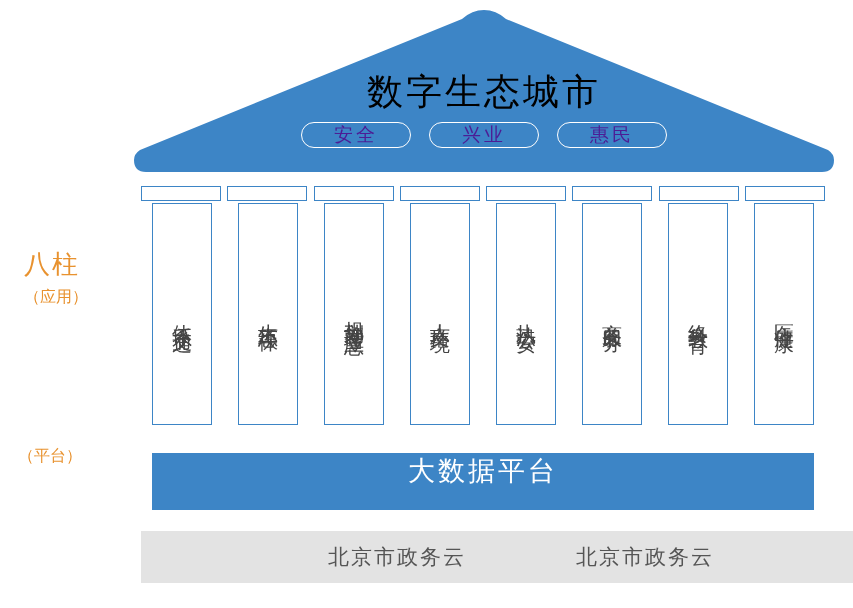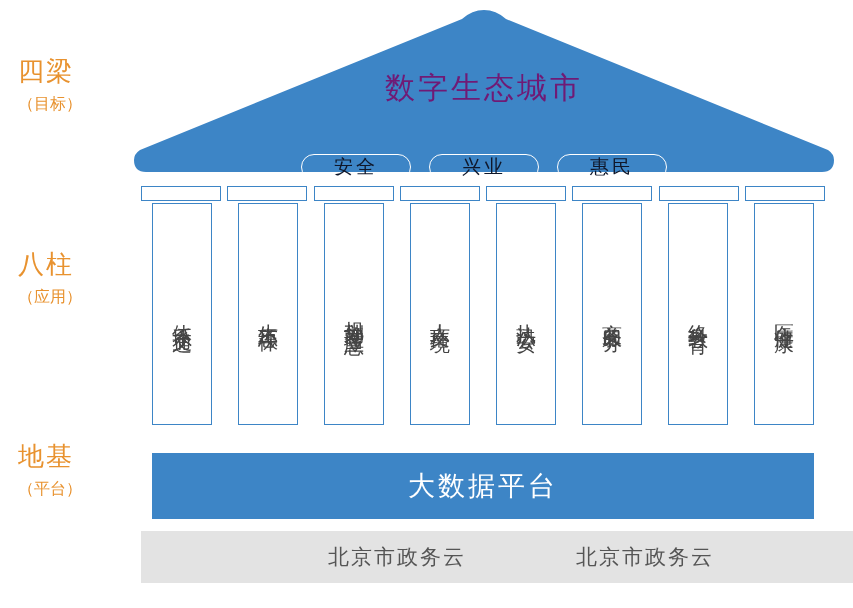--- a/index.html
+++ b/index.html
@@ -32,21 +32,21 @@
     font-size: 26px;
     letter-spacing: 2px;
     display: block;
   }
   .side-label .sub {
     font-size: 16px;
     display: block;
     margin-top: 6px;
   }
   #label-goal  { left: 18px; top: 55px; }
-  #label-pillars { left: 18px; top: 248px; }
+  #label-pillars { left: 24px; top: 248px; }
   #label-base  { left: 18px; top: 440px; }
 
   
   #roof-wrap {
     position: absolute;
     left: 134px;
     top: 10px;
     width: 700px;
     height: 162px;
   }
@@ -55,46 +55,45 @@
     left: 0; top: 0;
     width: 700px;
     height: 162px;
   }
   #roof-title {
     position: absolute;
     left: 0;
     top: 58px;
     width: 700px;
     text-align: center;
-    color: #701a75;
-    font-size: 30px;
+    color: #000000;
+    font-size: 36px;
     letter-spacing: 3px;
   }
   #roof-tags {
     position: absolute;
     left: 0;
     top: 112px;
     width: 700px;
     display: flex;
     justify-content: center;
     gap: 18px;
   }
   .roof-tag {
     width: 110px;
     height: 26px;
     border: 1.5px solid #ffffff;
     border-radius: 17px;
-    color: #0f172a;
+    color: #4c1d95;
     font-size: 19px;
     letter-spacing: 3px;
     display: flex;
     align-items: center;
     justify-content: center;
     box-sizing: border-box;
-    margin-top: 32px;
   }
 
   
   #caps {
     position: absolute;
     left: 141px;
     top: 186px;
     width: 684px;
     display: flex;
     justify-content: space-between;
@@ -135,24 +134,23 @@
     line-height: 1.15;
     text-align: center;
   }
 
   
   #platform {
     position: absolute;
     left: 152px;
     top: 453px;
     width: 662px;
-    height: 66px;
+    height: 57px;
     background: #3d85c6;
     display: flex;
-    align-items: center;
     justify-content: center;
     color: #ffffff;
     font-size: 27px;
     letter-spacing: 3px;
   }
 
   
   #foundation {
     position: absolute;
     left: 141px;
@@ -167,30 +165,25 @@
     color: #555555;
     font-size: 21px;
     letter-spacing: 2px;
   }
 </style>
 </head>
 <body>
 
 <div id="canvas">
 
-  <div class="side-label" id="label-goal">
-    <span class="main">四梁</span>
-    <span class="sub">（目标）</span>
-  </div>
   <div class="side-label" id="label-pillars">
     <span class="main">八柱</span>
     <span class="sub">（应用）</span>
   </div>
   <div class="side-label" id="label-base">
-    <span class="main">地基</span>
     <span class="sub">（平台）</span>
   </div>
 
   <div id="roof-wrap">
     <svg id="roof-svg" viewBox="0 0 700 162" preserveAspectRatio="none">
       <path d="M350 0 Q362 0 372 9 L694 140 Q700 144 700 150 Q700 162 688 162 L12 162 Q0 162 0 150 Q0 144 6 140 L328 9 Q338 0 350 0 Z" fill="#3d85c6"></path>
     </svg>
     <div id="roof-title">数字生态城市</div>
     <div id="roof-tags">
       <div class="roof-tag">安全</div>

